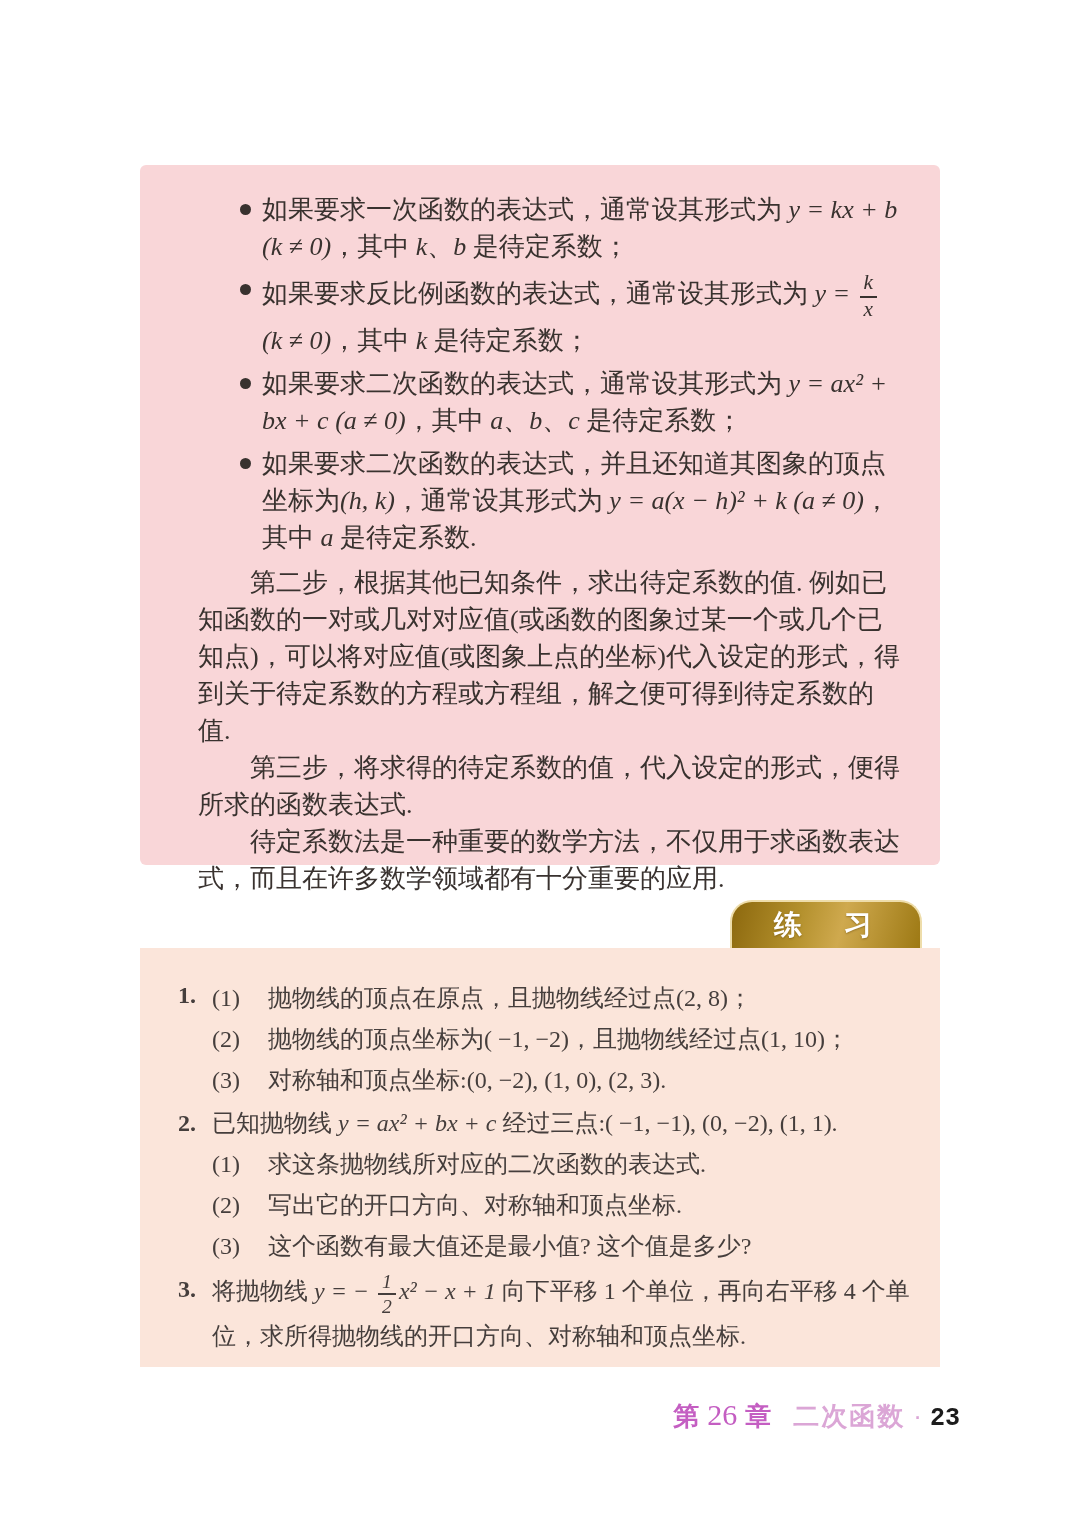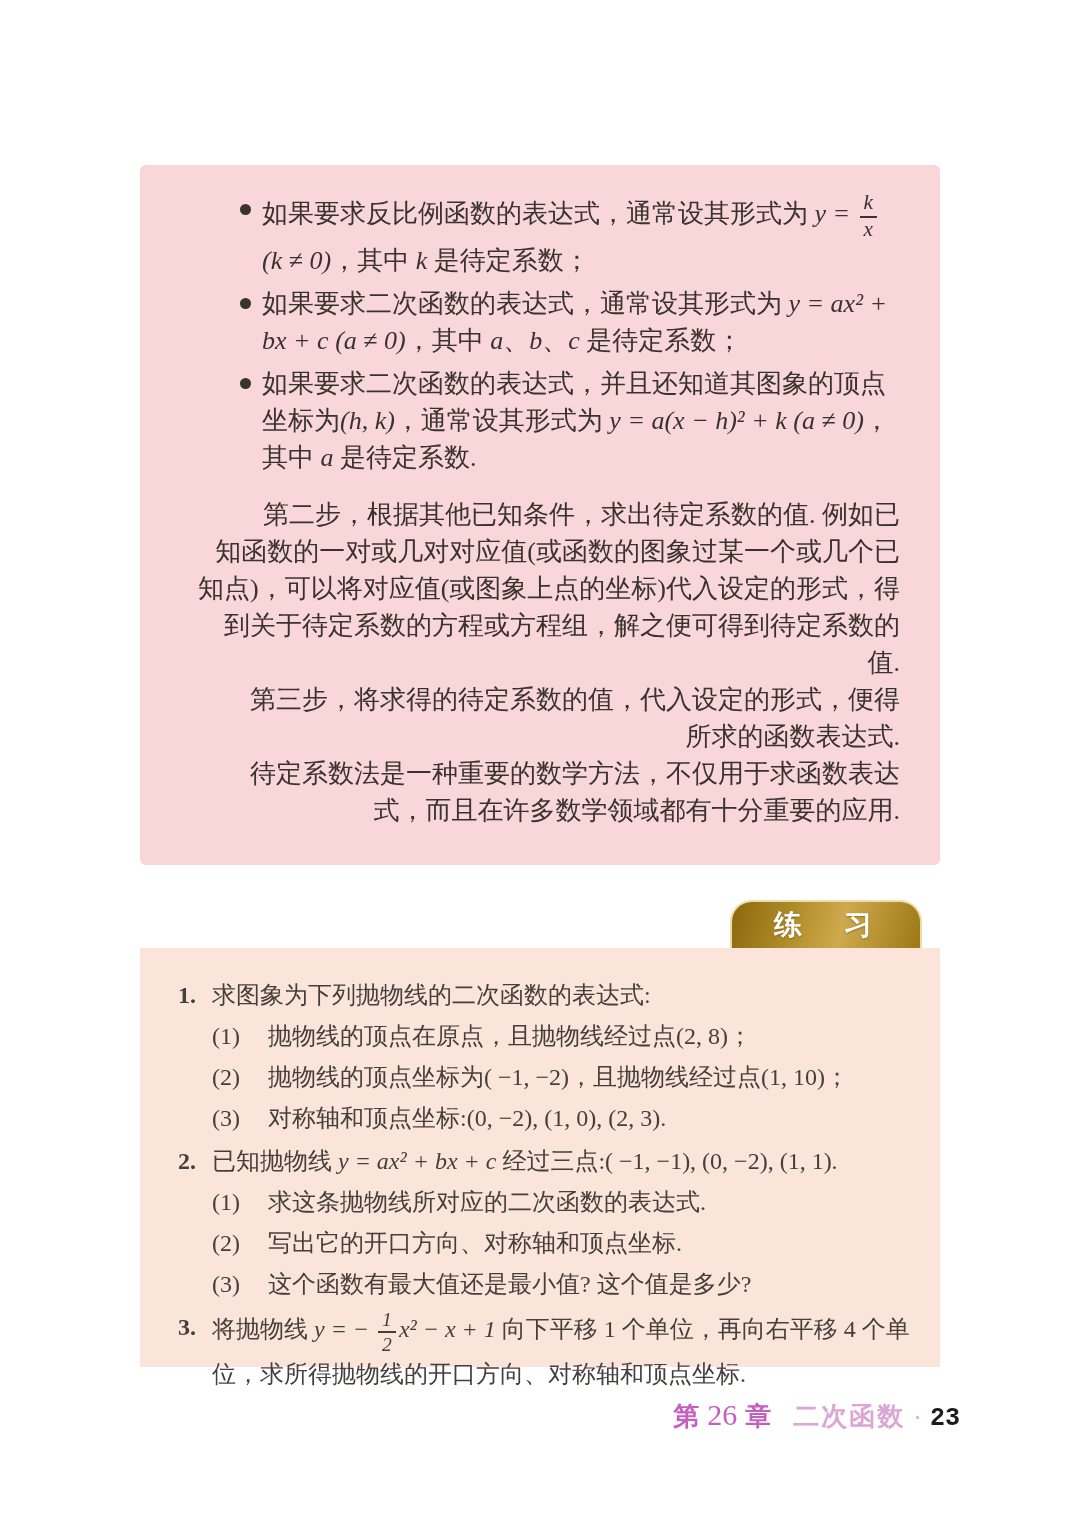--- a/index.html
+++ b/index.html
@@ -20,21 +20,21 @@
     font-size:26px;line-height:37px;
     font-family:"Liberation Serif","Liberation Sans",serif;
   }
   .summary-box ul{margin:0;padding:0;list-style:none;}
   .summary-box li{position:relative;padding-left:64px;margin-bottom:6px;}
   .summary-box li::before{
     content:"";position:absolute;left:42px;top:13px;
     width:11px;height:11px;border-radius:50%;
     background:var(--text-primary,#39322f);
   }
-  .summary-paragraphs{margin-top:20px;text-align:right;}
+  .summary-paragraphs{margin-top:8px;}
   .summary-paragraphs p{margin:0;text-indent:2em;}
   
   .math{font-family:"Liberation Serif",serif;font-style:italic;}
   .mnum{font-family:"Liberation Serif",serif;font-style:normal;}
   .frac{
     display:inline-flex;flex-direction:column;align-items:center;
     vertical-align:middle;margin:0 3px;
     font-family:"Liberation Serif",serif;font-style:italic;
     font-size:0.82em;line-height:1.12;
   }
@@ -84,20 +84,21 @@
   .f-num{font-family:"Liberation Serif",serif;font-weight:normal;font-size:30px;color:var(--footer-accent,#c45ec2);}
   .f-title{color:var(--footer-accent-light,#dba6d6);margin-left:14px;letter-spacing:2px;}
   .f-sep{color:var(--footer-accent-light,#dba6d6);font-weight:normal;}
   .f-page{color:#1c1c1c;font-family:Liberation Mono, monospace;font-size:25px;}
 </style>
 </head>
 <body style="--page-bg: #ffffff; --summary-bg: #f9d6d8; --exercise-bg: #fbe5da; --gold-dark: #8c680e; --gold-light: #cfa94e; --banner-text: #ffffff; --footer-accent: #c45ec2; --footer-accent-light: #dba6d6; --text-primary: #39322f;">
 
 <div class="summary-box">
   <ul id="bullet-list">
+      <li><span class="cjk">如果要求一次函数的表达式，通常设其形式为 </span><span class="math">y = kx + b</span><span class="math"> (k ≠ 0)</span><span class="cjk">，其中 </span><span class="math">k</span><span class="cjk">、</span><span class="math">b</span><span class="cjk"> 是待定系数；</span></li>
       <li><span class="cjk">如果要求反比例函数的表达式，通常设其形式为 </span><span class="math">y = </span><span class="frac">
           <span class="fnum">k</span>
           <span class="fden">x</span>
         </span><span class="math"> (k ≠ 0)</span><span class="cjk">，其中 </span><span class="math">k</span><span class="cjk"> 是待定系数；</span></li>
       <li><span class="cjk">如果要求二次函数的表达式，通常设其形式为 </span><span class="math">y = ax² + bx + c</span><span class="math"> (a ≠ 0)</span><span class="cjk">，其中 </span><span class="math">a</span><span class="cjk">、</span><span class="math">b</span><span class="cjk">、</span><span class="math">c</span><span class="cjk"> 是待定系数；</span></li>
       <li><span class="cjk">如果要求二次函数的表达式，并且还知道其图象的顶点坐标为</span><span class="math">(h, k)</span><span class="cjk">，通常设其形式为 </span><span class="math">y = a(x − h)² + k</span><span class="math"> (a ≠ 0)</span><span class="cjk">，其中 </span><span class="math">a</span><span class="cjk"> 是待定系数.</span></li>
     </ul>
   <div class="summary-paragraphs" id="paragraphs">
       <p>第二步，根据其他已知条件，求出待定系数的值. 例如已知函数的一对或几对对应值(或函数的图象过某一个或几个已知点)，可以将对应值(或图象上点的坐标)代入设定的形式，得到关于待定系数的方程或方程组，解之便可得到待定系数的值.</p>
       <p>第三步，将求得的待定系数的值，代入设定的形式，便得所求的函数表达式.</p>
@@ -106,21 +107,20 @@
 </div>
 
 <div class="exercise-banner">
   <span>练 习</span>
 </div>
 
 <div class="exercise-box" id="exercise-box">
     <div class="ex-item">
       <div class="ex-num">1.</div>
       <div class="ex-body">
-        <div class="ex-stem"><span class="cjk">求图象为下列抛物线的二次函数的表达式:</span></div>
         <div class="ex-part">
           <div class="ex-part-label">(1)</div>
           <div class="ex-part-body"><span class="cjk">抛物线的顶点在原点，且抛物线经过点</span><span class="mnum">(2, 8)</span><span class="cjk">；</span></div>
         </div>
         <div class="ex-part">
           <div class="ex-part-label">(2)</div>
           <div class="ex-part-body"><span class="cjk">抛物线的顶点坐标为</span><span class="mnum">( −1, −2)</span><span class="cjk">，且抛物线经过点</span><span class="mnum">(1, 10)</span><span class="cjk">；</span></div>
         </div>
         <div class="ex-part">
           <div class="ex-part-label">(3)</div>

